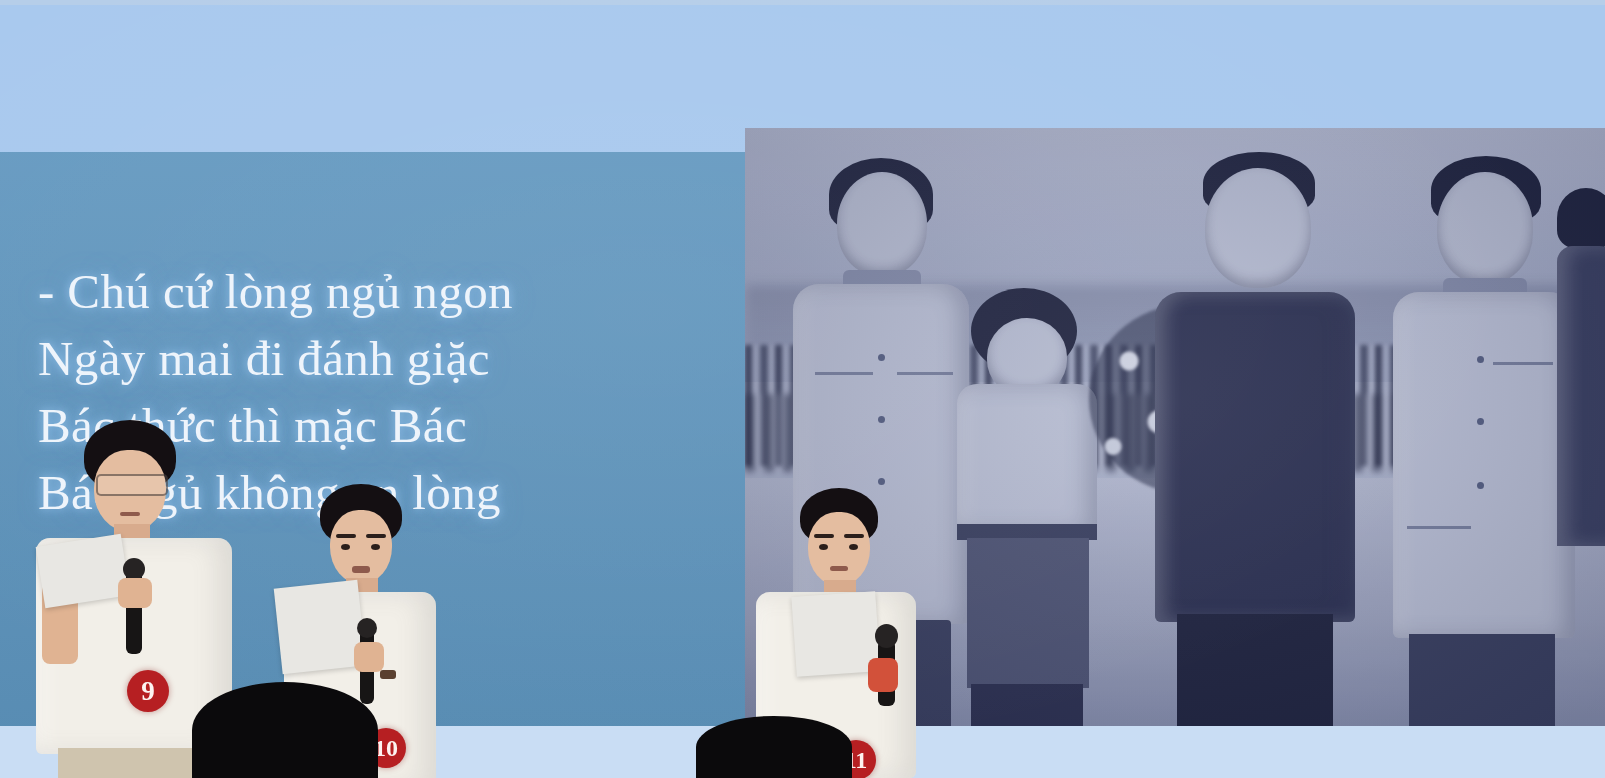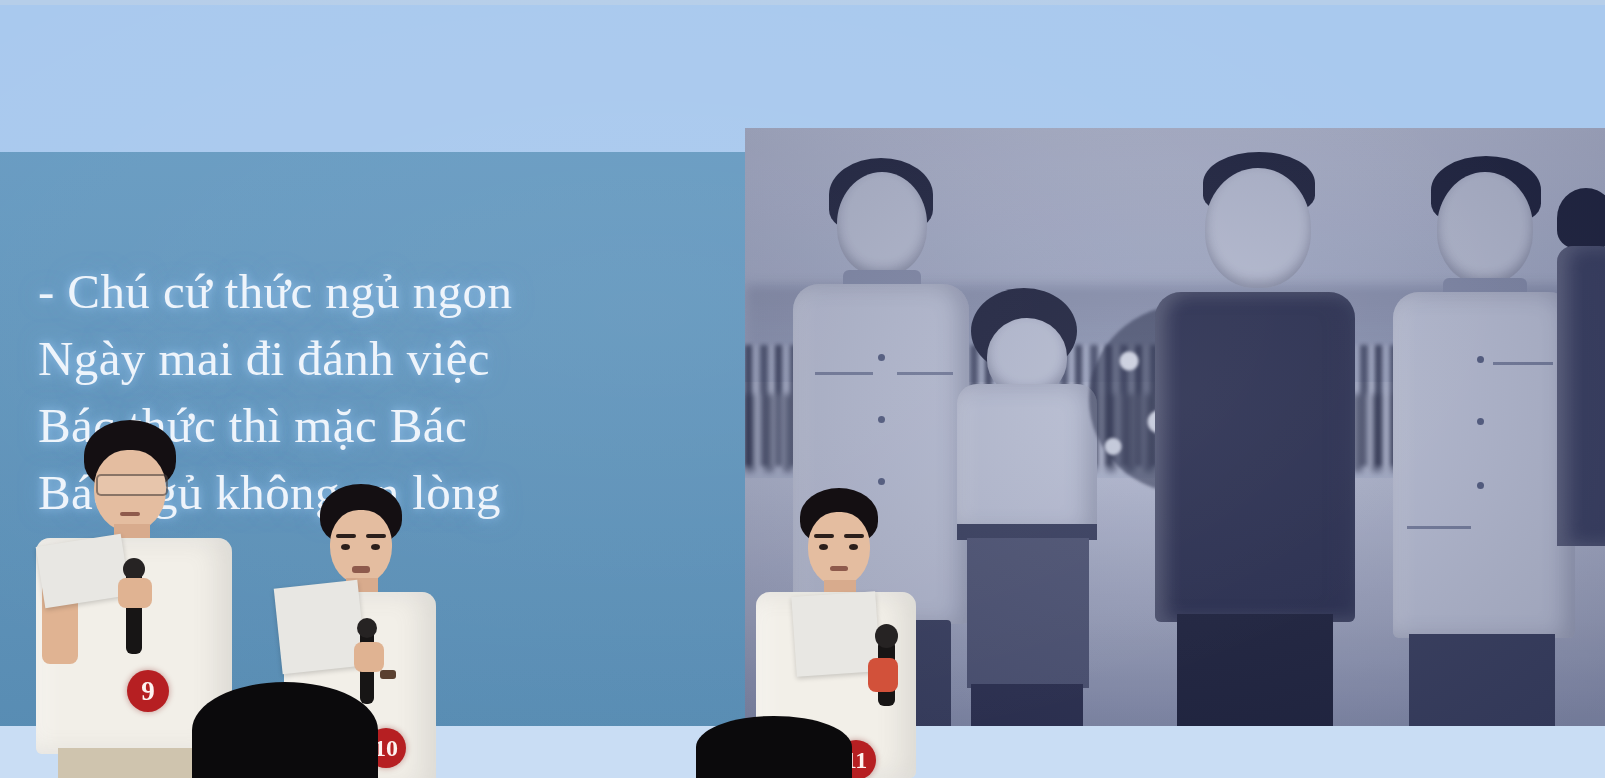--- a/index.html
+++ b/index.html
@@ -130,22 +130,22 @@
 <div id="stage">
 
   <div class="screen-bg"></div>
   <div class="screen-top-edge"></div>
 
   <div class="slide-panel">
     <div class="sheen"></div>
   </div>
 
   <div class="poem">
-    <span class="ln">- Chú cứ thức ngủ ngon</span>
-    <span class="ln">Ngày mai đi đánh việc</span>
+    <span class="ln">- Chú cứ lòng ngủ ngon</span>
+    <span class="ln">Ngày mai đi đánh giặc</span>
     <span class="ln">Bác thức thì mặc Bác</span>
     <span class="ln">Bác ngủ không an lòng</span>
   </div>
 
   <div class="photo">
     <div class="sky"></div>
     <div class="hill"></div>
     <div class="ground"></div>
     <div class="crowd"></div>
     <div class="crowd2"></div>

